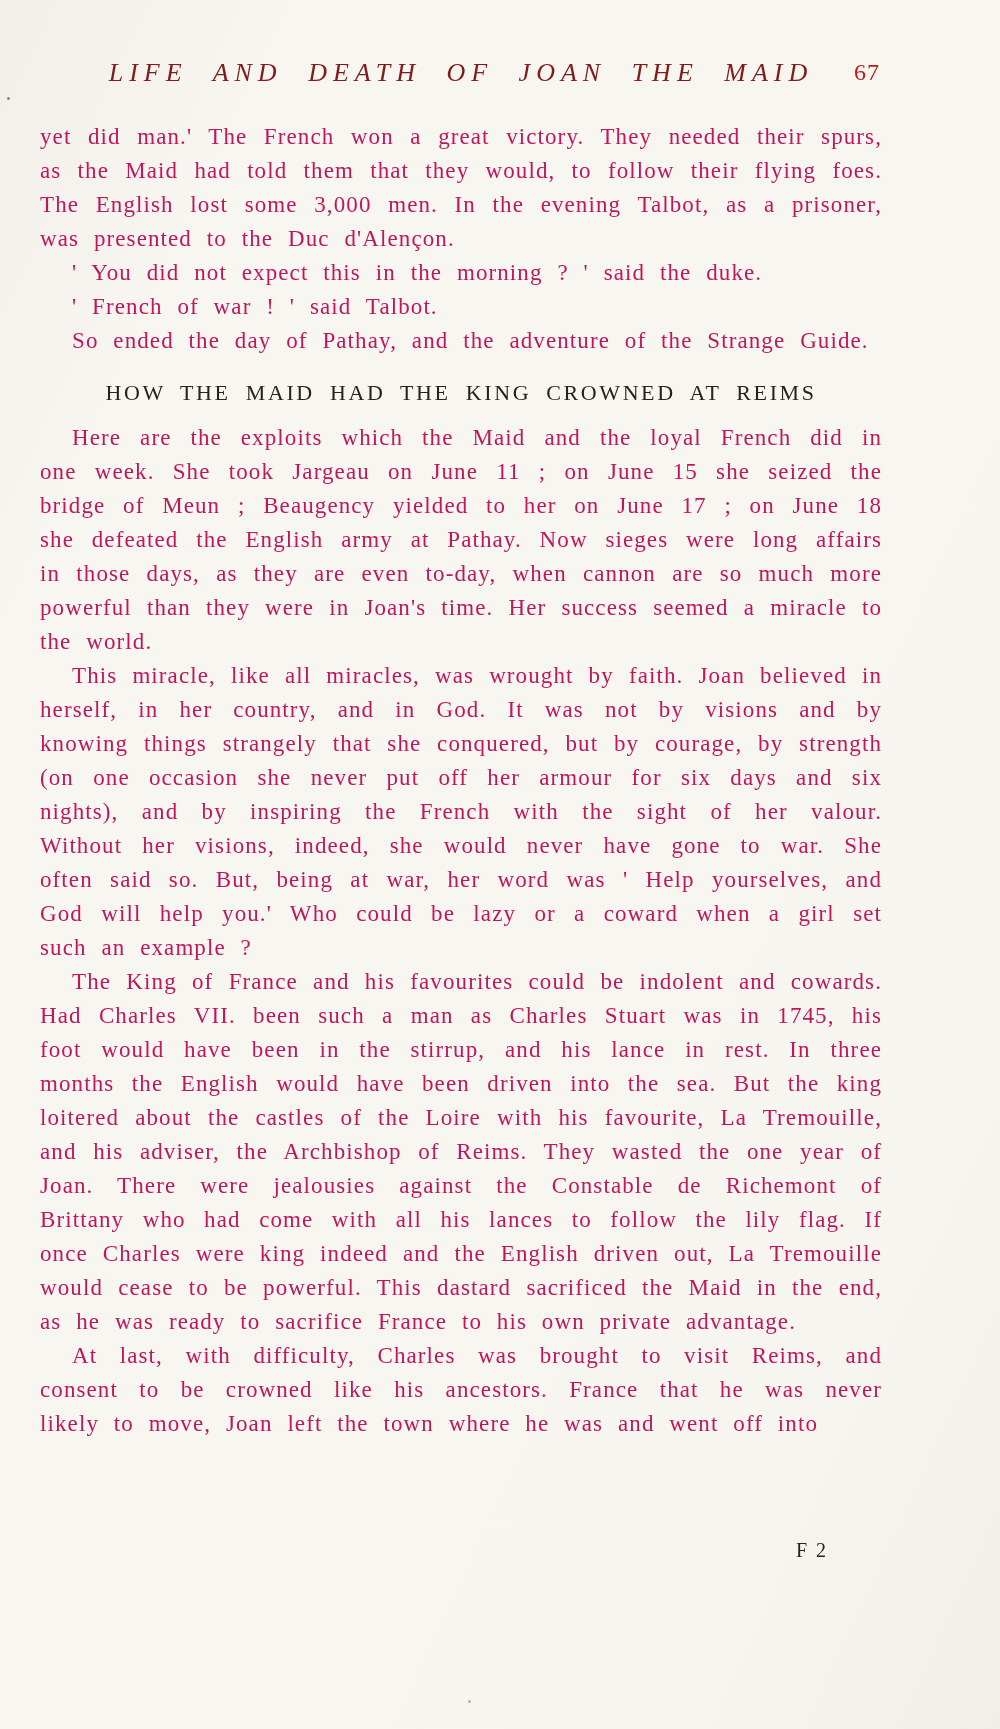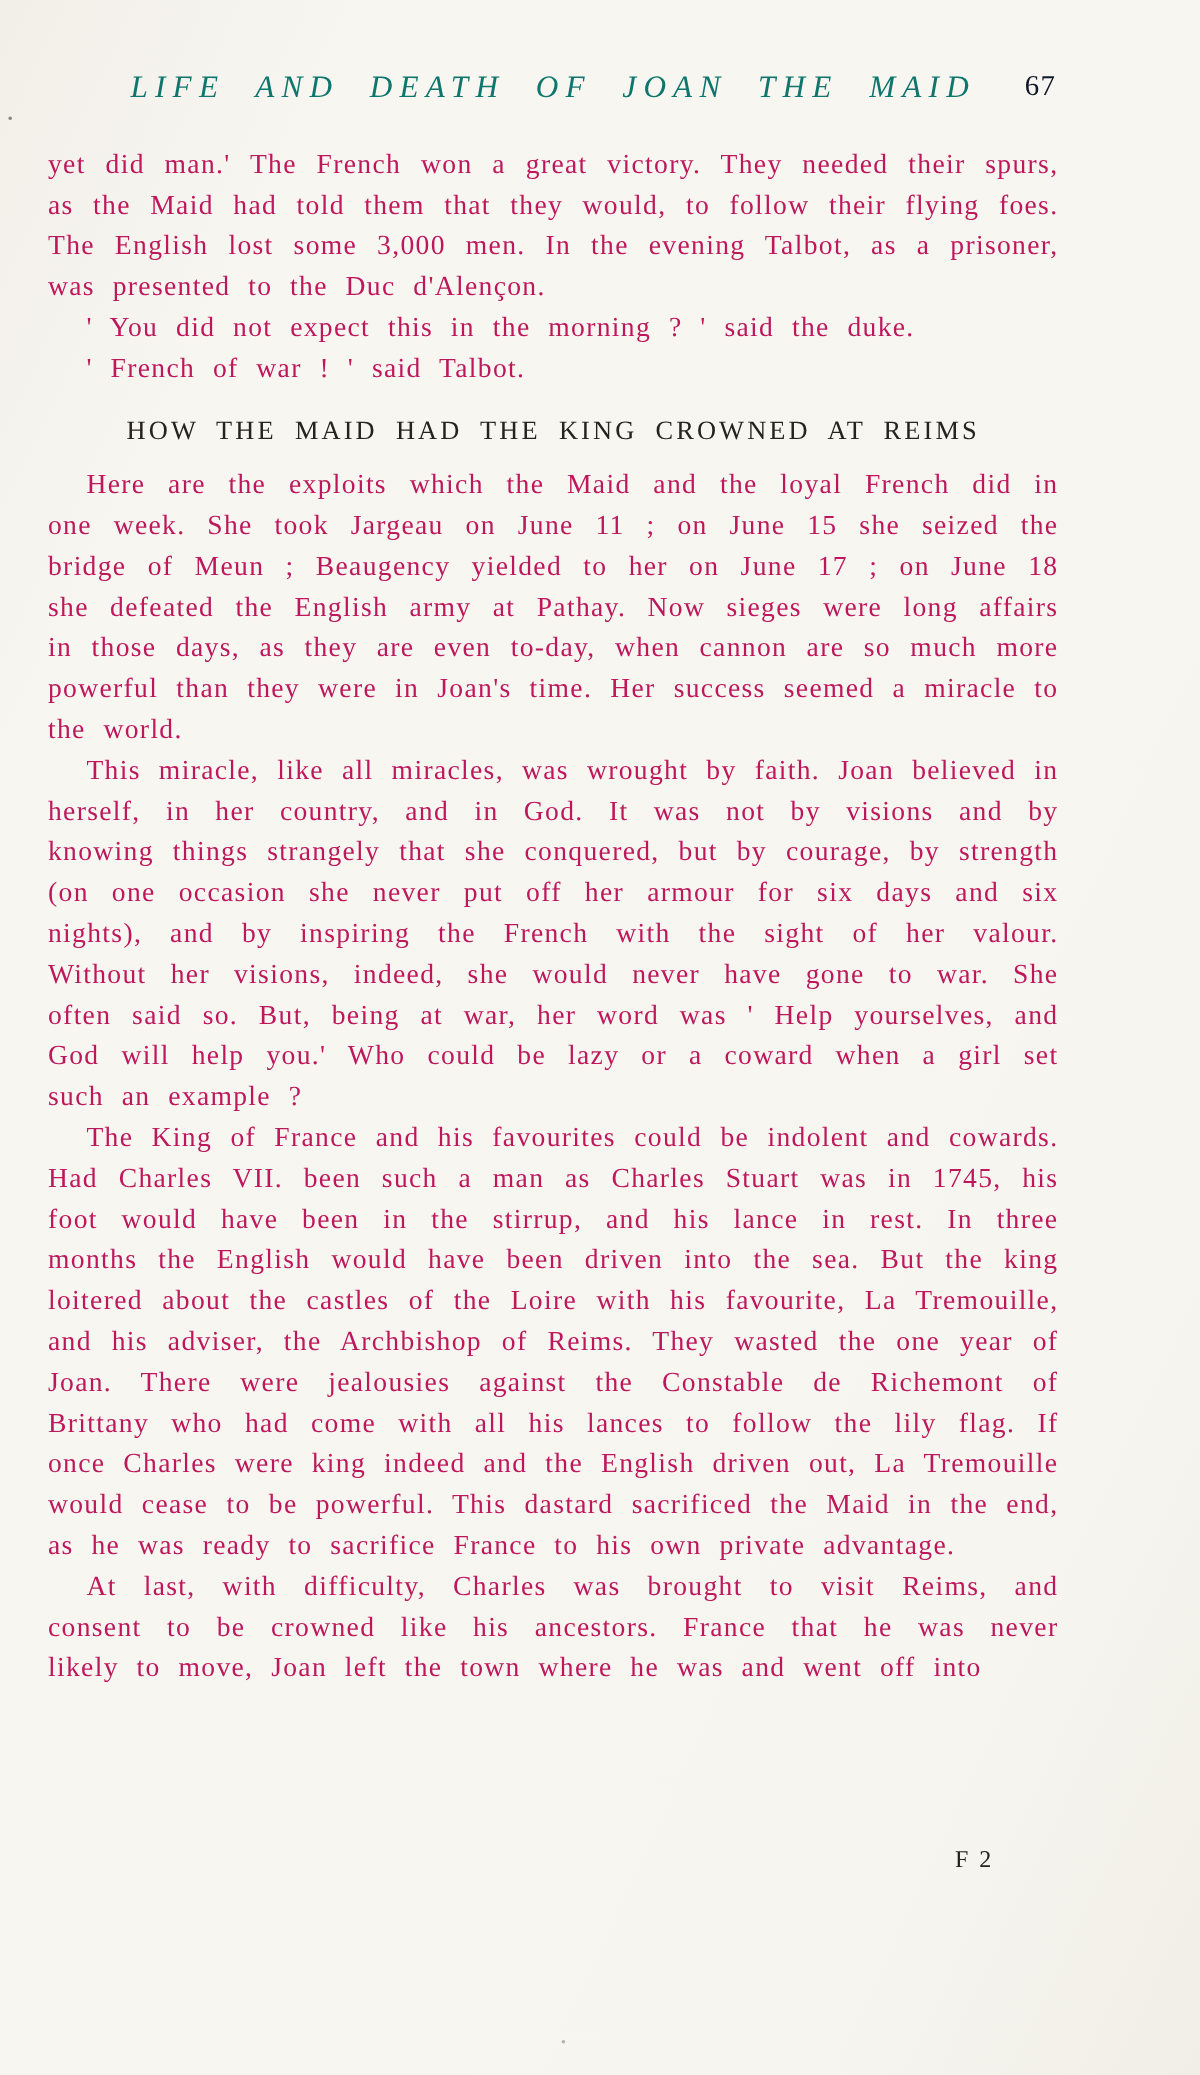--- a/index.html
+++ b/index.html
@@ -31,30 +31,30 @@
     height: 36px;
     margin-bottom: 26px;
     text-align: center;
     white-space: nowrap;
   }
   .head-title {
     font-style: italic;
     font-size: 26px;
     letter-spacing: 6px;
     word-spacing: 13px;
-    color: #0f766e;
+    color: #7f1d1d;
   }
   .page-number {
     position: absolute;
     right: 2px;
     top: 1px;
     font-size: 24px;
     letter-spacing: 1px;
     font-style: normal;
-    color: #0f172a;
+    color: #b91c1c;
   }
 
   
   .text-block {
     width: 842px;
   }
 
   .para {
     font-size: 23px;
     line-height: 34px;
@@ -110,20 +110,21 @@
   </header>
 
   <main class="text-block">
 
     <p class="para no-indent">yet did man.'  The French won a great victory.  They needed their spurs, as the Maid had told them that they would, to follow their flying foes.  The English lost some 3,000 men.  In the evening Talbot, as a prisoner, was presented to the Duc d'Alençon.</p>
 
     <p class="para">' You did not expect this in the morning ? ' said the duke.</p>
 
     <p class="para">' French of war ! ' said Talbot.</p>
 
+    <p class="para">So ended the day of Pathay, and the adventure of the Strange Guide.</p>
 
     <h2 class="section-heading">HOW THE MAID HAD THE KING CROWNED AT REIMS</h2>
 
     <p class="para">Here are the exploits which the Maid and the loyal French did in one week.  She took Jargeau on June 11 ; on June 15 she seized the bridge of Meun ; Beaugency yielded to her on June 17 ; on June 18 she defeated the English army at Pathay.  Now sieges were long affairs in those days, as they are even to-day, when cannon are so much more powerful than they were in Joan's time.  Her success seemed a miracle to the world.</p>
 
     <p class="para">This miracle, like all miracles, was wrought by faith.  Joan believed in herself, in her country, and in God.  It was not by visions and by knowing things strangely that she conquered, but by courage, by strength (on one occasion she never put off her armour for six days and six nights), and by inspiring the French with the sight of her valour.  Without her visions, indeed, she would never have gone to war.  She often said so.  But, being at war, her word was ' Help yourselves, and God will help you.'  Who could be lazy or a coward when a girl set such an example ?</p>
 
     <p class="para">The King of France and his favourites could be indolent and cowards.  Had Charles VII. been such a man as Charles Stuart was in 1745, his foot would have been in the stirrup, and his lance in rest.  In three months the English would have been driven into the sea.  But the king loitered about the castles of the Loire with his favourite, La Tremouille, and his adviser, the Archbishop of Reims.  They wasted the one year of Joan.  There were jealousies against the Constable de Richemont of Brittany who had come with all his lances to follow the lily flag.  If once Charles were king indeed and the English driven out, La Tremouille would cease to be powerful.  This dastard sacrificed the Maid in the end, as he was ready to sacrifice France to his own private advantage.</p>
 
     <p class="para">At last, with difficulty, Charles was brought to visit Reims, and consent to be crowned like his ancestors.  France that he was never likely to move, Joan left the town where he was and went off into</p>

